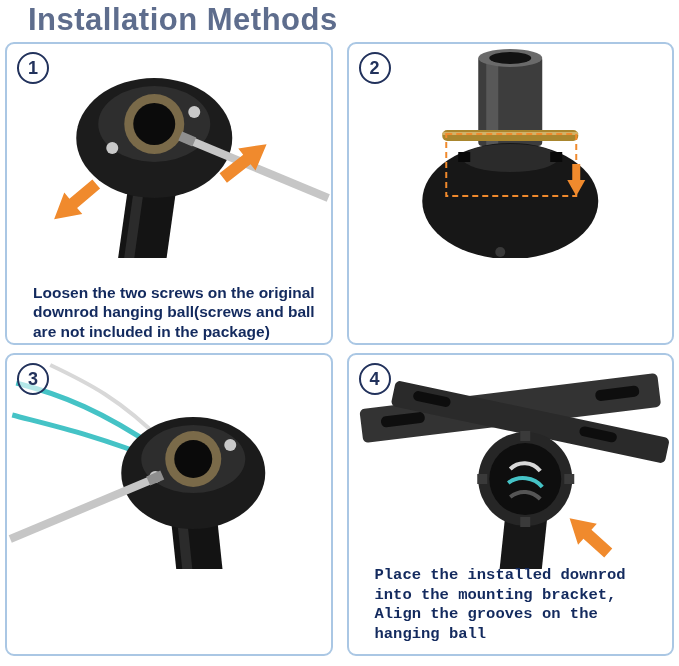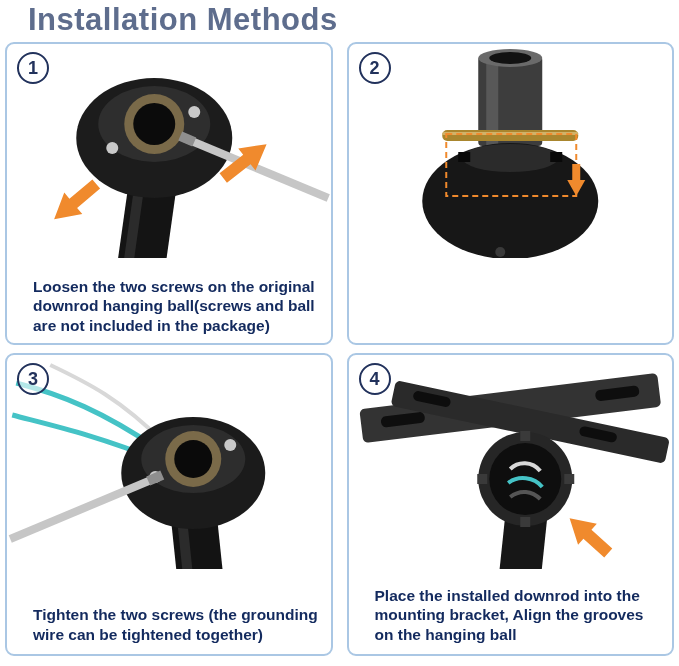--- a/index.html
+++ b/index.html
@@ -26,25 +26,25 @@
     border: 2px solid #22325c; border-radius: 50%;
     display: flex; align-items: center; justify-content: center;
     font-size: 18px; font-weight: bold; color: #22325c; z-index: 3;
     background: rgba(255,255,255,0.6);
   }
   .photo {
     position: absolute; top: 2px; left: 0; right: 0; height: 212px; z-index: 1;
   }
   .photo svg { width: 100%; height: 100%; display: block; }
   .caption {
-    position: absolute; left: 0; right: 0; bottom: 7px; margin: 0; z-index: 2;
+    position: absolute; left: 0; right: 0; bottom: 1px; margin: 0; z-index: 2;
     padding: 0 8px 0 26px;
     font-size: 15.5px; font-weight: bold; color: #132a5e; line-height: 1.28;
   }
-  .panel-3 .caption, .panel-4 .caption { bottom: 9px; }
+  .panel-3 .caption, .panel-4 .caption { bottom: 9px; font-family: Liberation Mono, monospace; }
 </style>
 </head>
 <body>
 
 <div class="page">
 
   <h1 class="page-title">Installation Methods</h1>
 
   <div class="steps-grid">
 
@@ -130,21 +130,20 @@
             <circle cx="185" cy="102" r="19" fill="#0a0a0a"></circle>
             <circle cx="147" cy="120" r="6" fill="#c9c9c9"></circle>
             <circle cx="222" cy="88" r="6" fill="#c9c9c9"></circle>
           </g>
           <g>
             <line x1="2" y1="182" x2="150" y2="120" stroke="#c6c6c6" stroke-width="8"></line>
             <line x1="140" y1="124" x2="154" y2="118" stroke="#8f8f8f" stroke-width="10"></line>
           </g>
         </svg>
       </div>
-      <p class="caption">Tighten the two screws (the grounding wire can be tightened together)</p>
     </section>
 
     <section class="panel panel-4">
       <div class="badge">
         <span>4</span>
       </div>
       <div class="photo">
         <svg viewBox="0 0 321 212" preserveAspectRatio="xMidYMin meet">
           <g>
             <rect x="10" y="34" width="300" height="34" rx="5" fill="#333333" transform="rotate(-7 160 51)"></rect>

